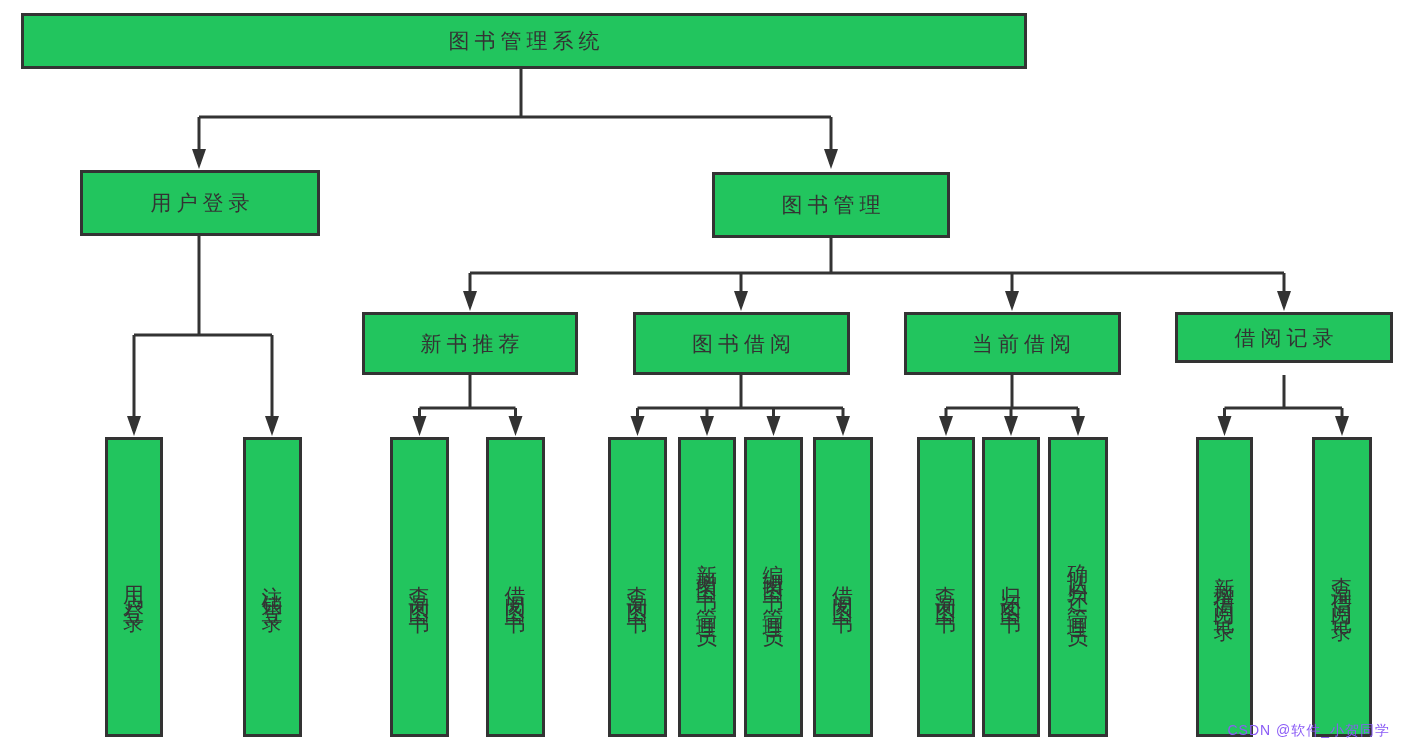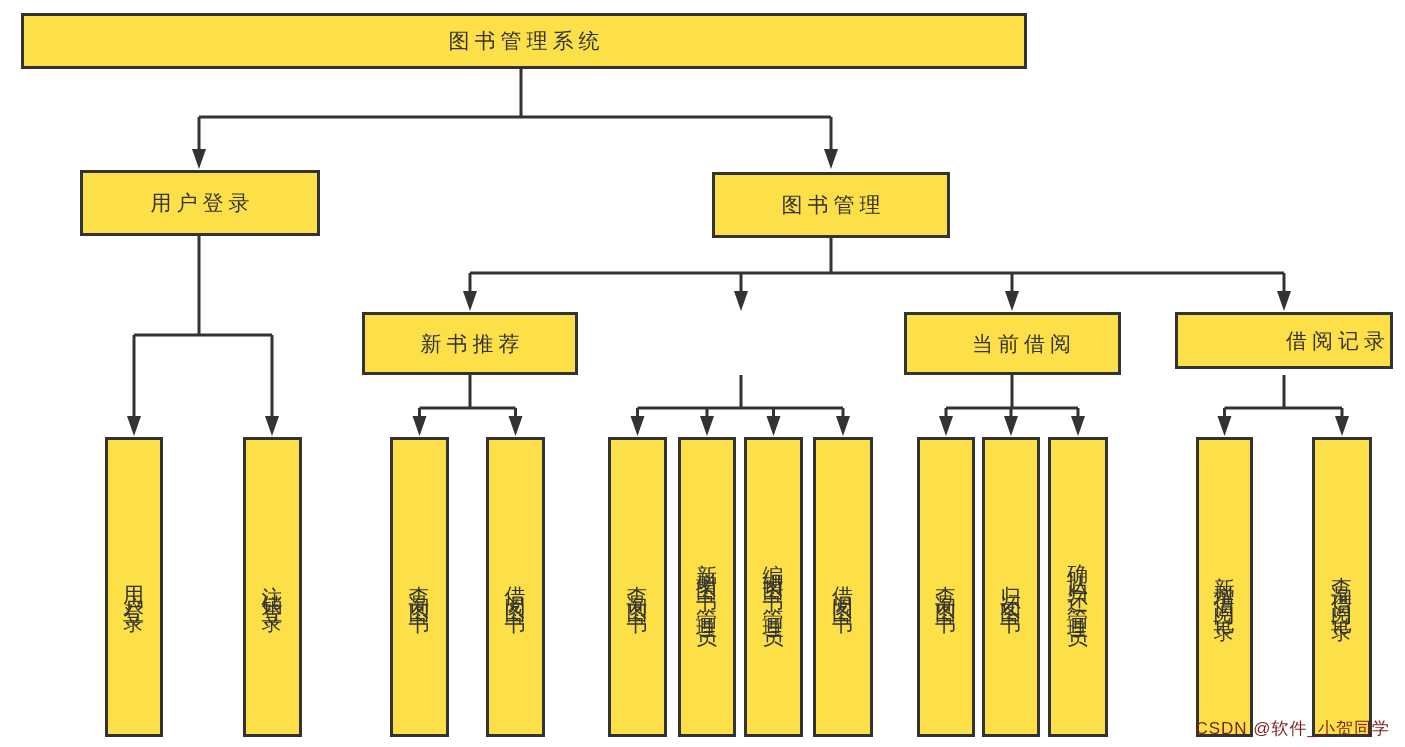--- a/index.html
+++ b/index.html
@@ -29,21 +29,21 @@
     fill: none;
   }
   .connector-svg polygon {
     fill: #333333;
     stroke: none;
   }
   .node {
     position: absolute;
     box-sizing: border-box;
     border: 3px solid #333333;
-    background: #fde047;
+    background: #22c55e;
     display: flex;
     align-items: center;
     justify-content: center;
     color: #333333;
   }
   .hnode {
     font-size: 21px;
     letter-spacing: 5px;
     text-indent: 5px;
     white-space: nowrap;
@@ -54,23 +54,23 @@
     font-size: 21px;
     letter-spacing: 9px;
     line-height: 1.0;
     white-space: nowrap;
     color: #333333;
   }
   .watermark {
     position: absolute;
     right: 15px;
     bottom: 7px;
-    font-size: 17px;
+    font-size: 14px;
     letter-spacing: 1px;
-    color: #7f1d1d;
+    color: #8b5cf6;
     white-space: nowrap;
   }
 </style>
 </head>
 <body>
 
 <div class="canvas">
 
   <svg class="connector-svg" viewBox="0 0 1405 747" xmlns="http://www.w3.org/2000/svg">
 
@@ -141,24 +141,27 @@
   <div class="node hnode" style="left:80px; top:170px; width:240px; height:66px;">
     <span>用户登录</span>
   </div>
   <div class="node hnode" style="left:712px; top:172px; width:238px; height:66px;">
     <span>图书管理</span>
   </div>
 
   <div class="node hnode" style="left:362px; top:312px; width:216px; height:63px;justify-content:center;">
     <span>新书推荐</span>
   </div>
+  <div class="node hnode" style="left:633px; top:312px; width:217px; height:63px;">
+    <span>图书借阅</span>
+  </div>
   <div class="node hnode" style="left:904px; top:312px; width:217px; height:63px;padding-left:18px;">
     <span>当前借阅</span>
   </div>
-  <div class="node hnode" style="left:1175px; top:312px; width:218px; height:57px;justify-content:flex-end;">
+  <div class="node hnode" style="left:1175px; top:312px; width:218px; height:51px;">
     <span>借阅记录</span>
   </div>
 
   <div class="node vnode" style="left:105px; top:437px; width:58px; height:300px;">
     <span class="vtext">用户登录</span>
   </div>
   <div class="node vnode" style="left:243px; top:437px; width:59px; height:300px;">
     <span class="vtext">注销登录</span>
   </div>
 

